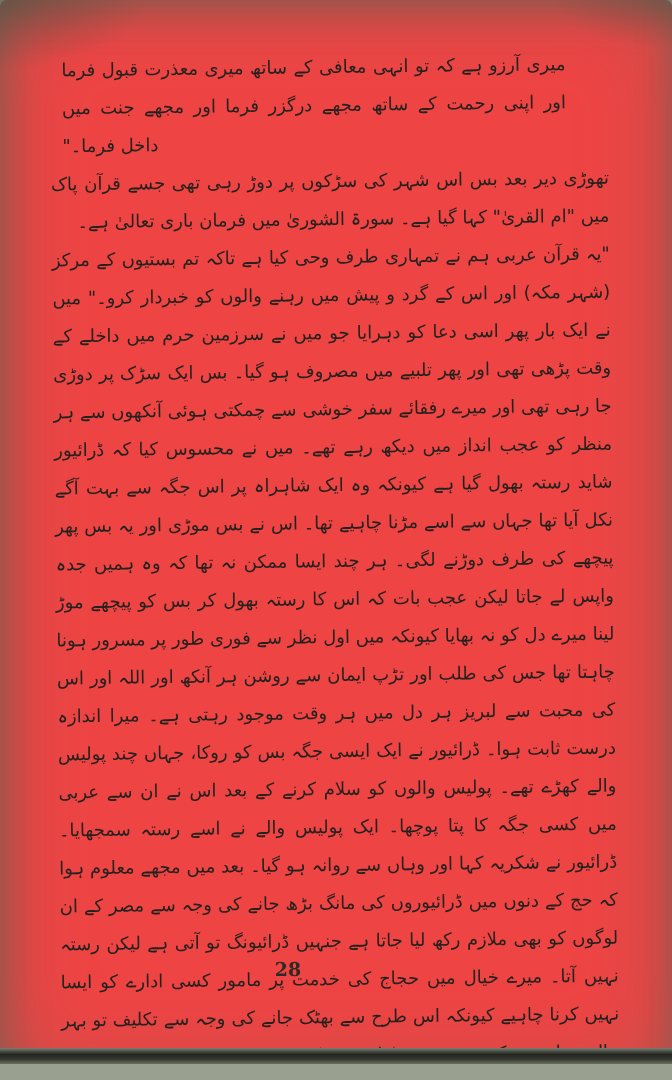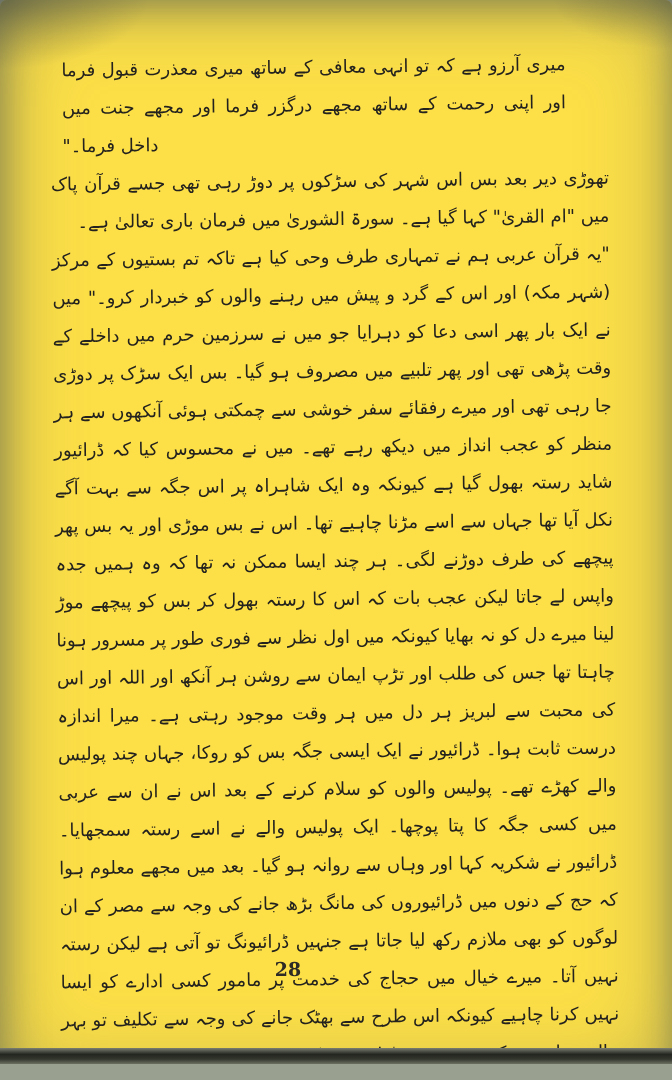--- a/index.html
+++ b/index.html
@@ -10,21 +10,21 @@
     width: 672px;
     height: 1080px;
     position: relative;
     overflow: hidden;
     background: #99a08f;
     font-family: "DejaVu Sans", sans-serif;
   }
   .scan-page {
     position: absolute;
     inset: 0;
-    background: #fde047;
+    background: #ef4444;
     box-shadow:
       inset 0 0 90px rgba(104, 110, 94, 0.45),
       inset 0 28px 40px -22px rgba(88, 94, 78, 0.55),
       inset 28px 0 40px -24px rgba(88, 94, 78, 0.50),
       inset -22px 0 34px -22px rgba(88, 94, 78, 0.42);
     border-radius: 7px;
   }
   .corner-shade-tl {
     position: absolute;
     top: 0; left: 0;

